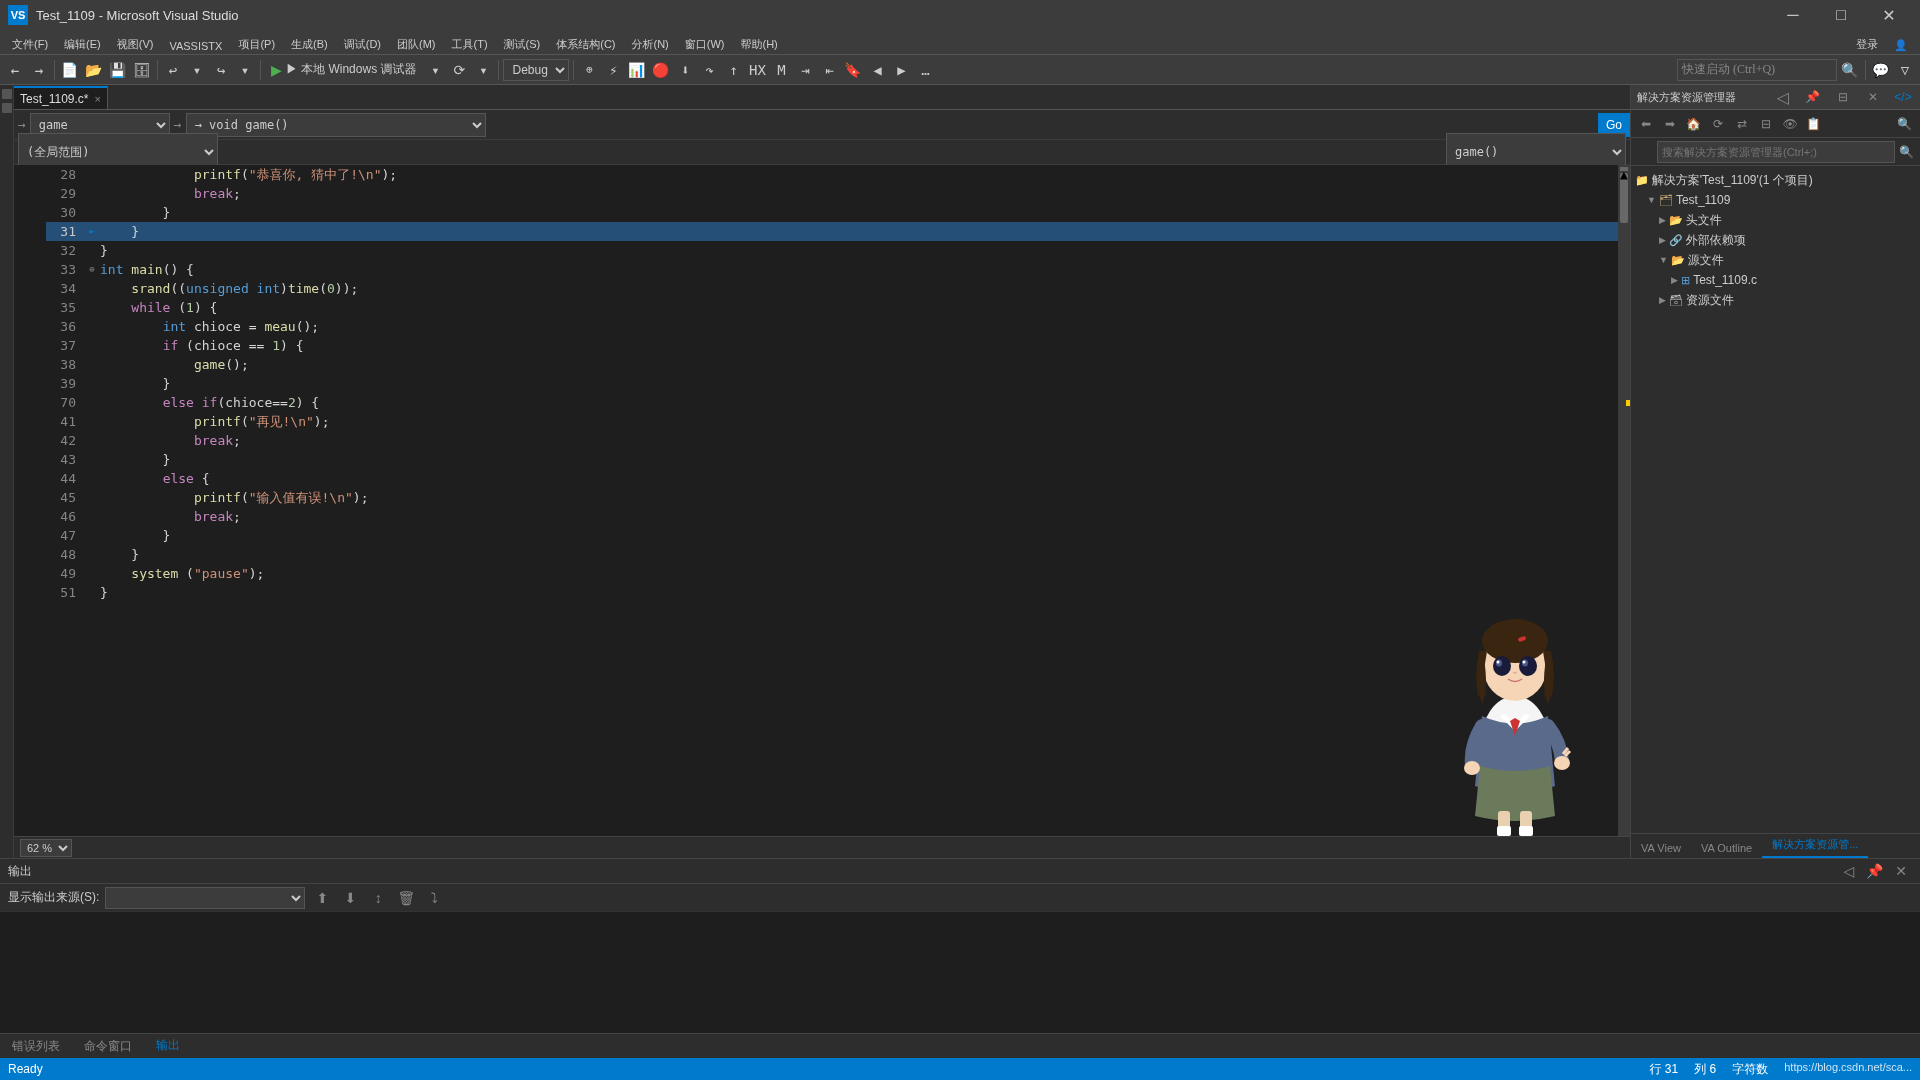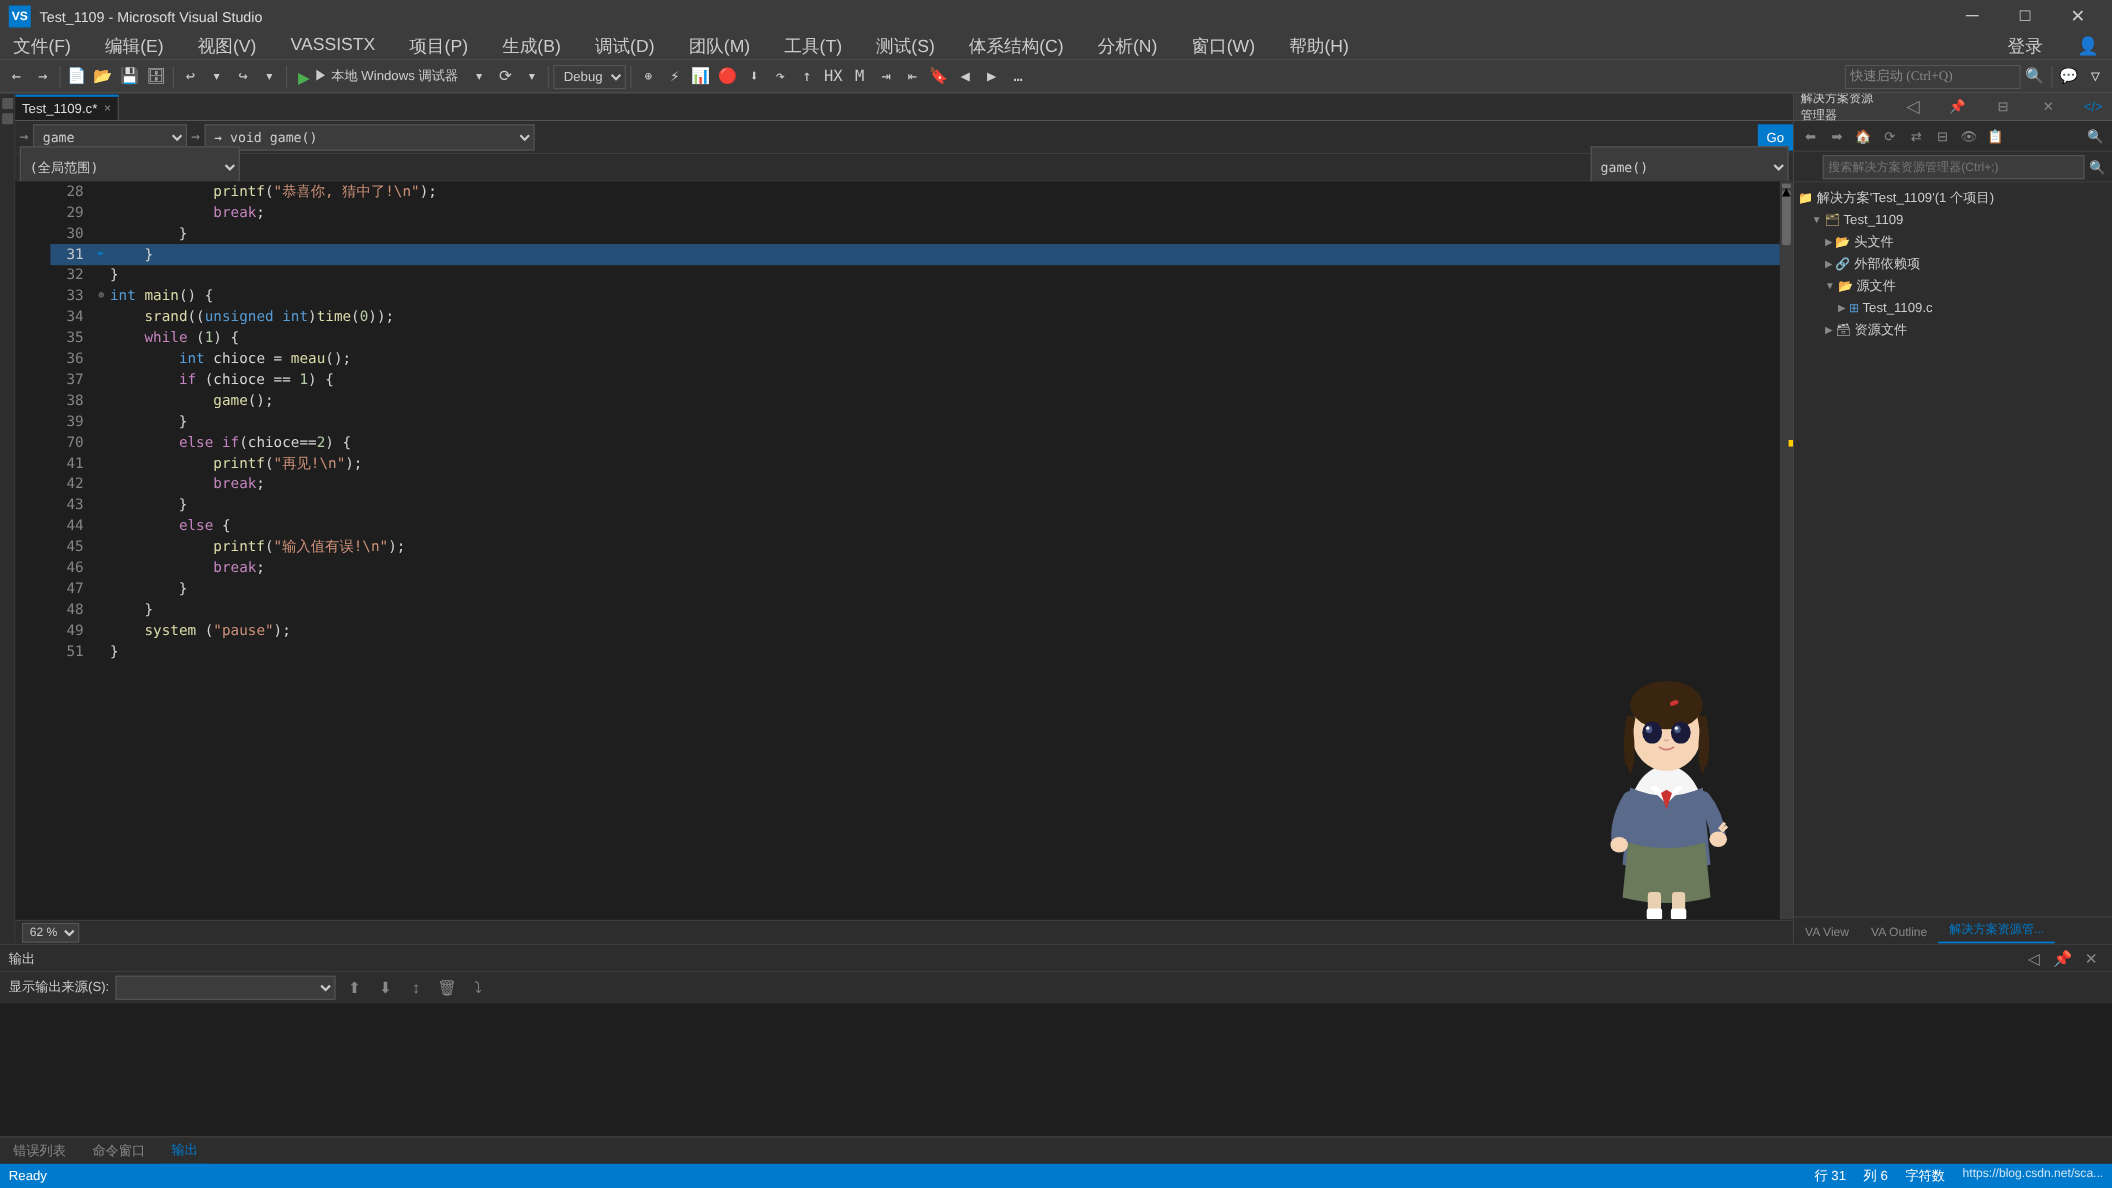--- a/index.html
+++ b/index.html
@@ -19,27 +19,26 @@
     #titlebar .title-icon { width: 20px; height: 20px; background: #007acc; margin-right: 8px; display: flex; align-items: center; justify-content: center; color: white; font-size: 11px; font-weight: bold; }
     #titlebar .title-text { flex: 1; }
     #titlebar .title-buttons { display: flex; gap: 2px; }
     #titlebar .title-btn { width: 46px; height: 30px; display: flex; align-items: center; justify-content: center; color: #ccc; font-size: 16px; cursor: pointer; }
 
     
     #menubar {
       height: 25px;
       background: #3c3c3c;
       display: flex;
-      align-items: flex-start;
+      align-items: flex-end;
       padding: 0 4px;
       color: #ccc;
       font-family: 'Microsoft YaHei', sans-serif;
-      font-size: 16px;
+      font-size: 11px;
       border-bottom: 1px solid #555;
-      gap: 15px;
     }
     #menubar span { padding: 2px 8px; cursor: pointer; }
     .menu-login { margin-left: auto; }
 
     
     #toolbar {
       height: 30px;
       background: #3c3c3c;
       display: flex;
       align-items: center;
@@ -145,21 +144,21 @@
     }
     #sidebar-header {
       height: 25px;
       background: #3c3c3c;
       display: flex;
       align-items: center;
       padding: 0 6px;
       color: #ccc;
       font-size: 12px;
       border-bottom: 1px solid #555;
-      gap: 19px;
+      gap: 8px;
     }
     #sidebar-header .sidebar-title { flex: 1; font-size: 11px; }
     #sidebar-toolbar {
       height: 28px;
       background: #2d2d2d;
       display: flex;
       align-items: center;
       padding: 0 4px;
       gap: 2px;
       border-bottom: 1px solid #444;

